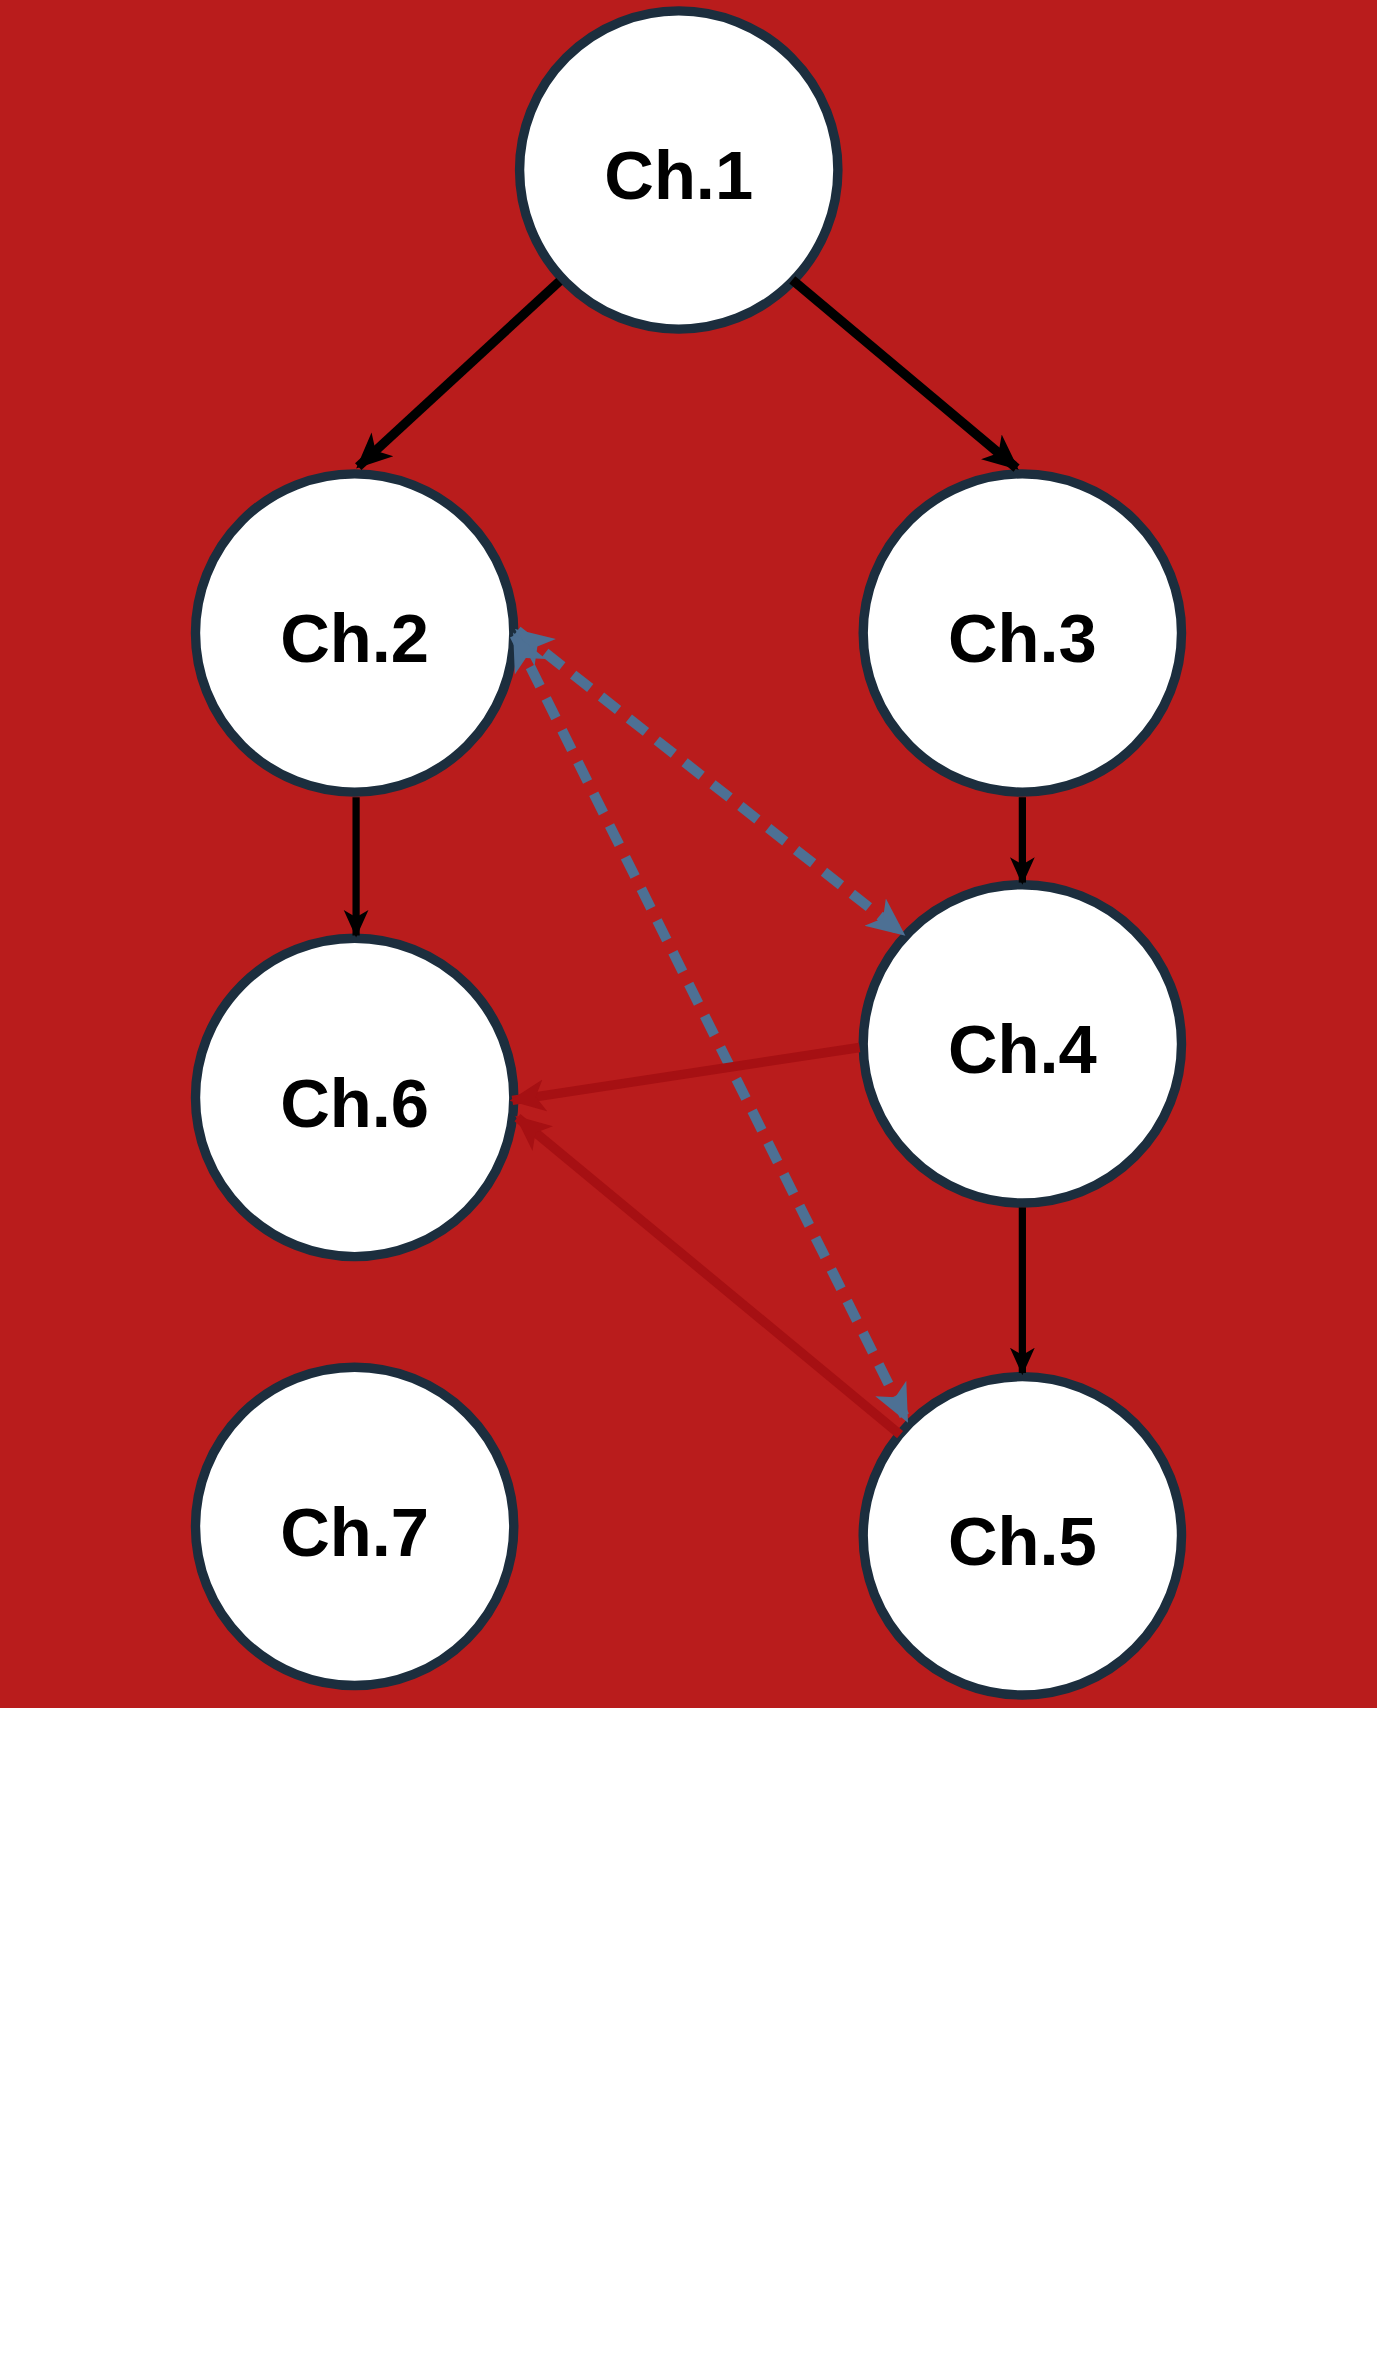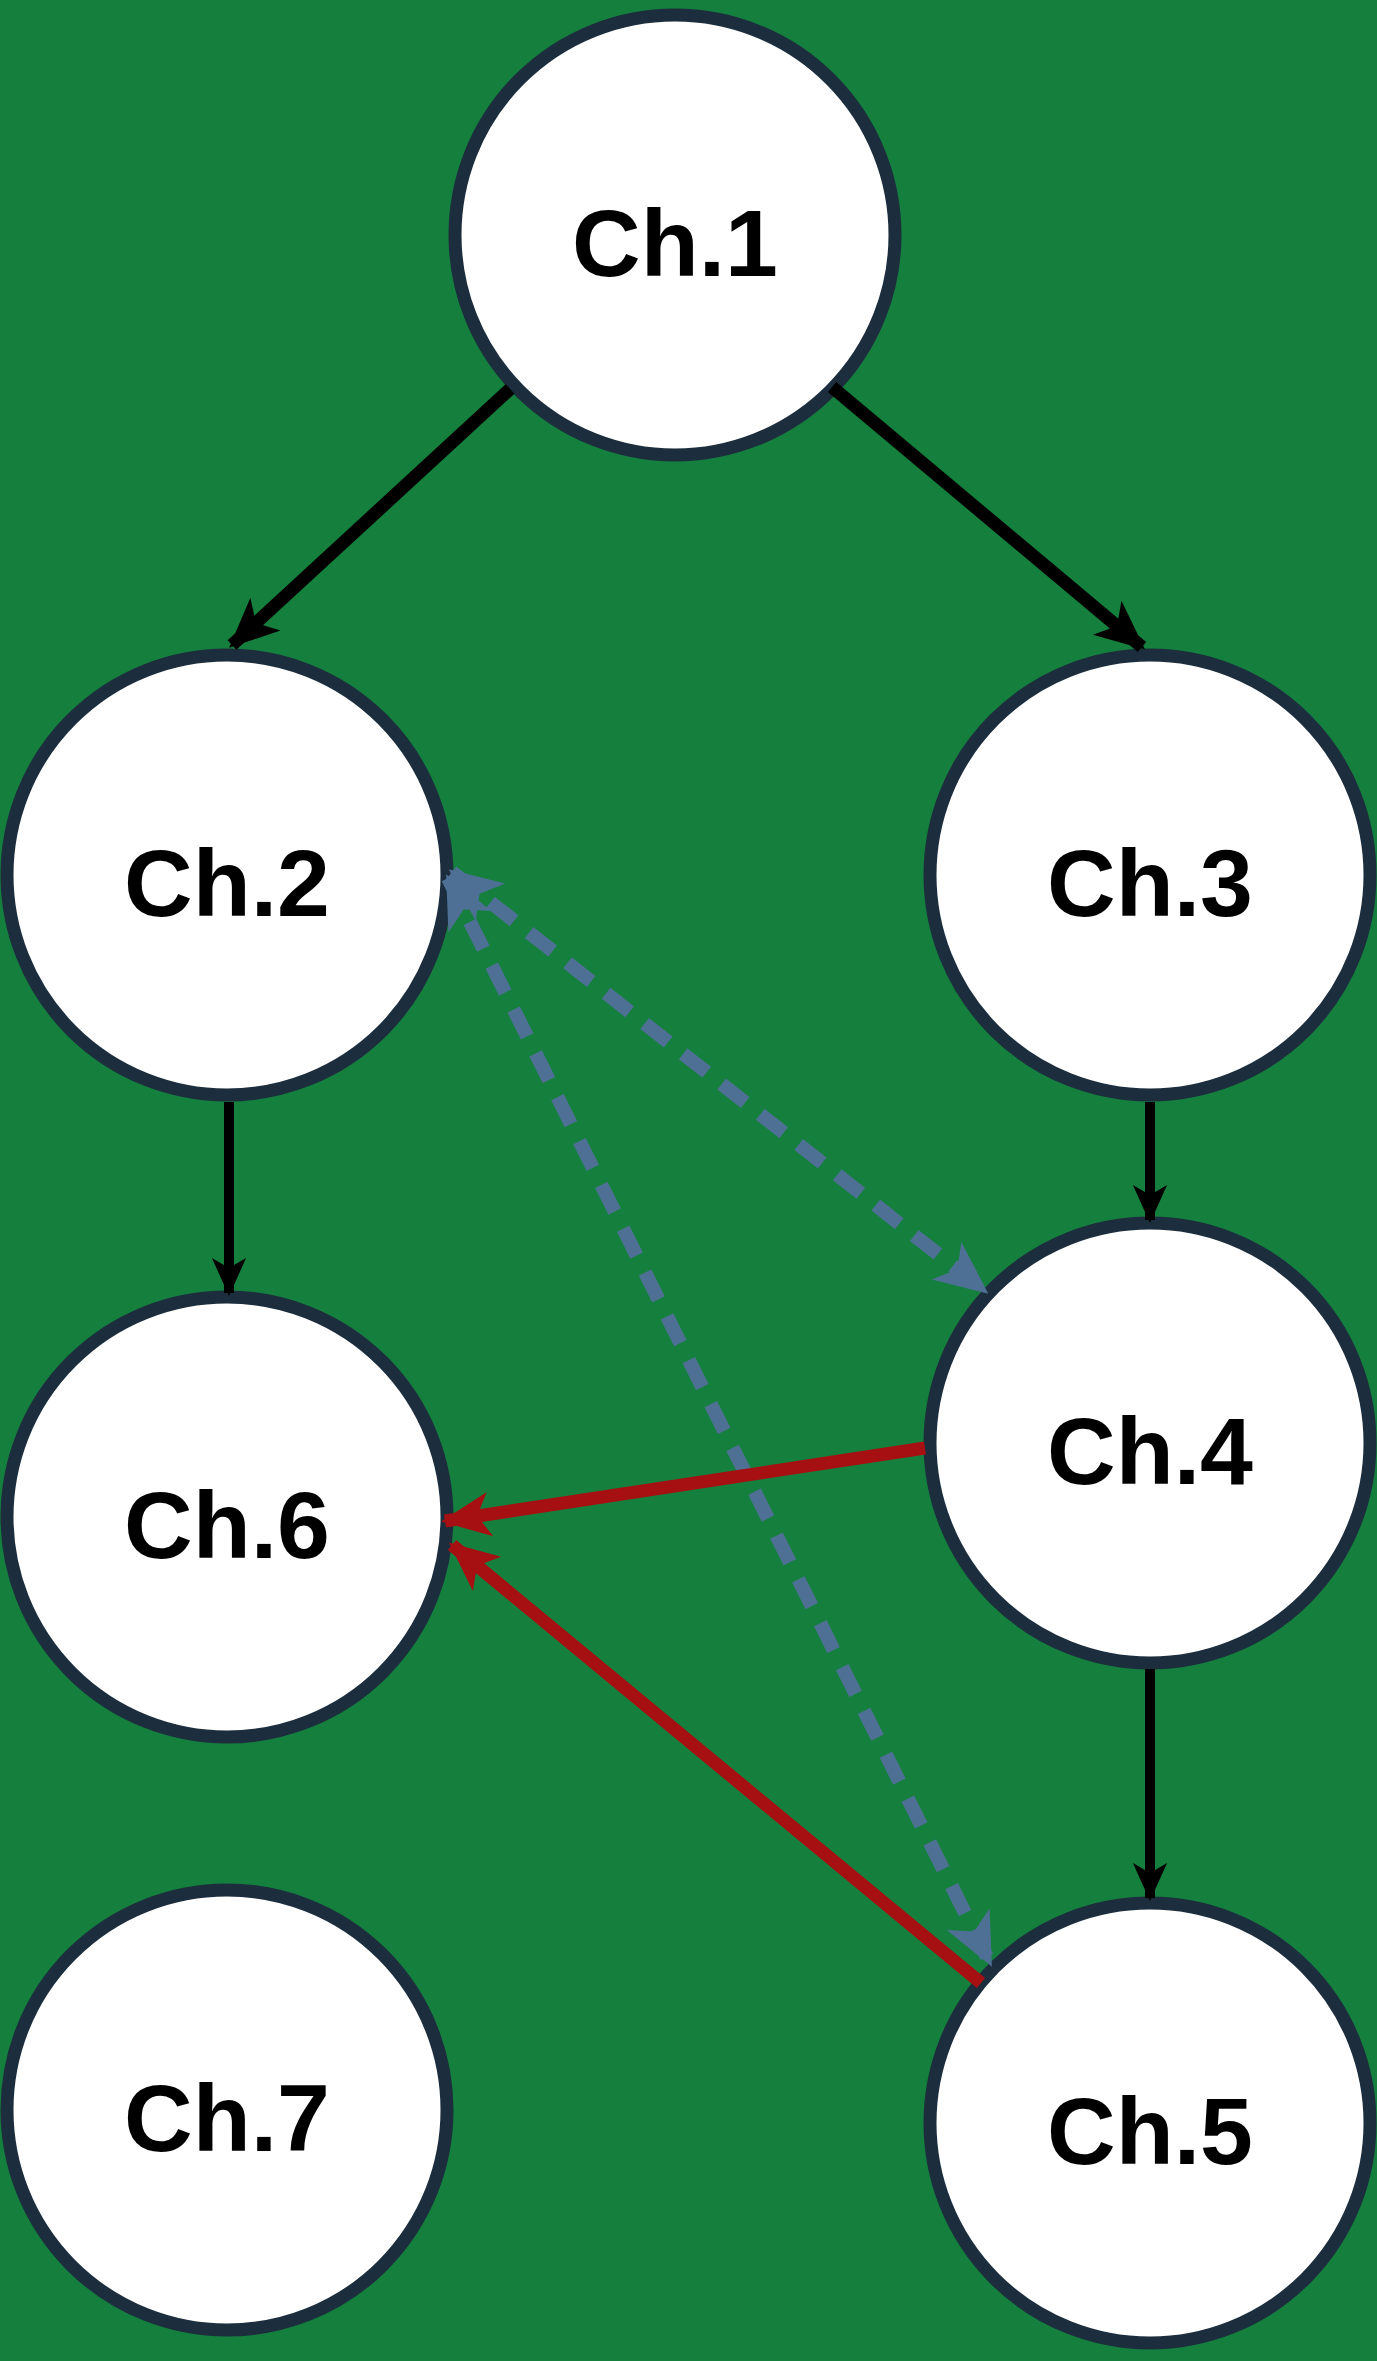--- a/index.html
+++ b/index.html
@@ -3,22 +3,22 @@
 <meta charset="utf-8">
 <style>
   html, body {
     margin: 0;
     padding: 0;
     background: #ffffff;
     font-family: "Liberation Sans", sans-serif;
   }
   .figure-wrap {
     width: 1377px;
-    height: 2361px;
-    background: #15803d;
+    height: 1708px;
+    background: #b91c1c;
     position: relative;
   }
   svg {
     display: block;
     width: 100%;
     height: 100%;
   }
   .node-label {
     font-family: "Liberation Sans", sans-serif;
     font-weight: 700;

